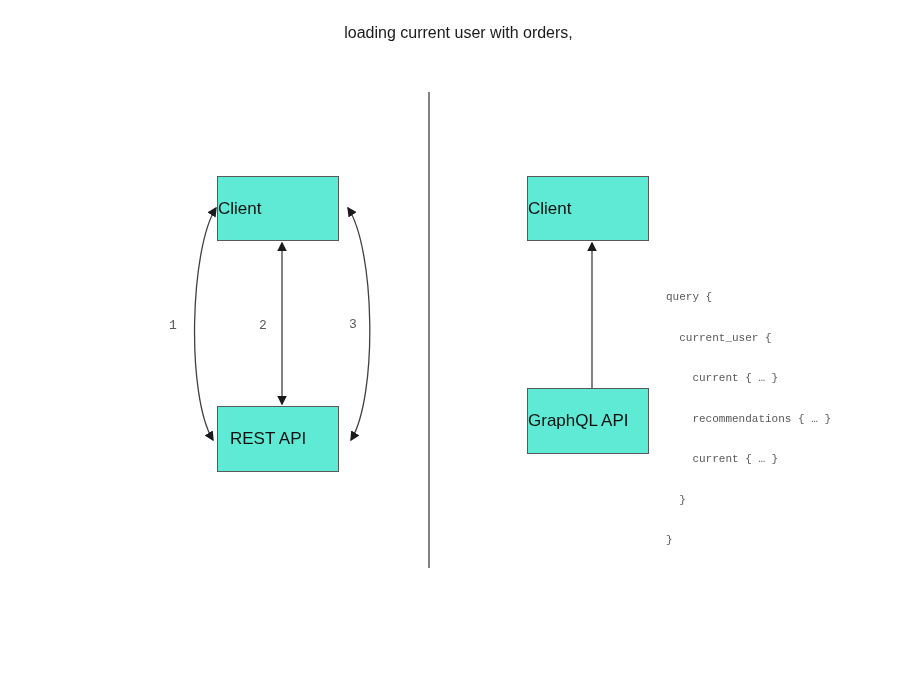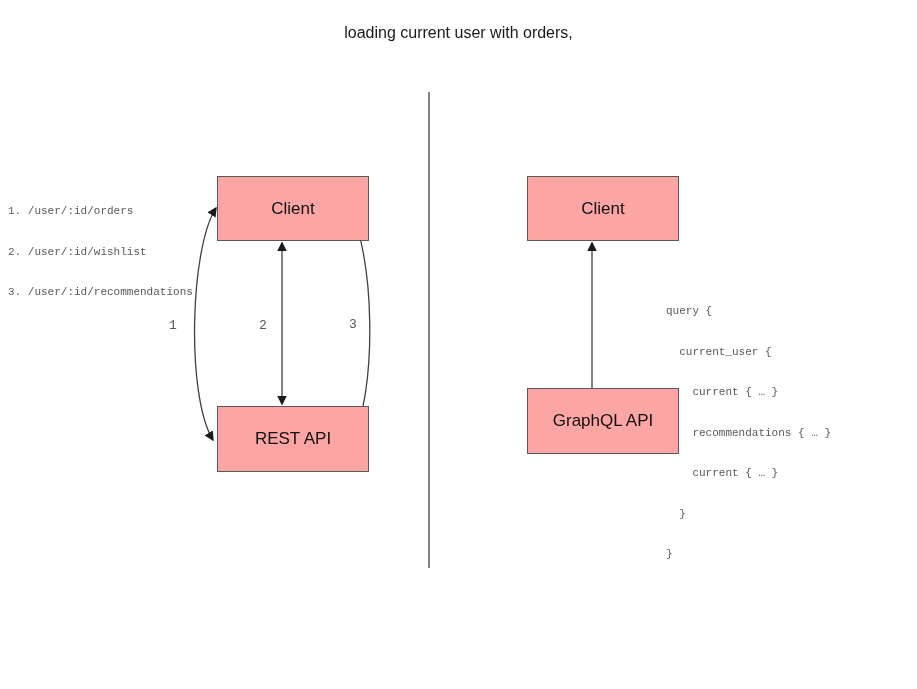--- a/index.html
+++ b/index.html
@@ -33,37 +33,37 @@
     white-space: pre;
   }
   .endpoints {
     position: absolute;
     left: 8px;
     top: 178px;
   }
   .query-code {
     position: absolute;
     left: 666px;
-    top: 278px;
+    top: 264px;
   }
   .node-box {
     position: absolute;
-    width: 152px;
+    width: 122px;
     height: 65px;
-    background: #fca5a5;
+    background: #5eead4;
     border: 1px solid #595959;
     display: flex;
     align-items: center;
-    justify-content: center;
+    justify-content: flex-start;
     font-size: 17px;
     color: #111111;
     box-sizing: border-box;
   }
   .box-rest-client   { left: 217px; top: 176px; }
-  .box-rest-api      { left: 217px; top: 406px; height: 66px; }
+  .box-rest-api      { left: 217px; top: 406px; height: 66px; padding-left: 12px; }
   .box-gql-client    { left: 527px; top: 176px; }
   .box-gql-api       { left: 527px; top: 388px; height: 66px; }
   .arrow-label {
     position: absolute;
     transform: translate(-50%, -50%);
     font-family: "Liberation Mono", "DejaVu Sans Mono", monospace;
     font-size: 13px;
     color: #595959;
   }
   .lbl-1 { left: 173px; top: 325px; }
@@ -78,25 +78,20 @@
 </style>
 </head>
 <body>
 
 <div class="canvas">
 
   <div class="title">
     <div>loading current user with orders,</div>
   </div>
 
-  <div class="mono endpoints">
-    <div>1. /user/:id/orders</div>
-    <div>2. /user/:id/wishlist</div>
-    <div>3. /user/:id/recommendations</div>
-  </div>
 
   <svg class="arrows-layer" width="917" height="689" viewBox="0 0 917 689">
     <defs>
       <marker id="arr" viewBox="0 0 10 10" refX="8.5" refY="5" markerWidth="7.5" markerHeight="7.5" orient="auto-start-reverse">
         <path d="M0,0 L10,5 L0,10 z" fill="#1a1a1a"></path>
       </marker>
     </defs>
 
     <line x1="429" y1="92" x2="429" y2="568" stroke="#595959" stroke-width="1.5"></line>
 

